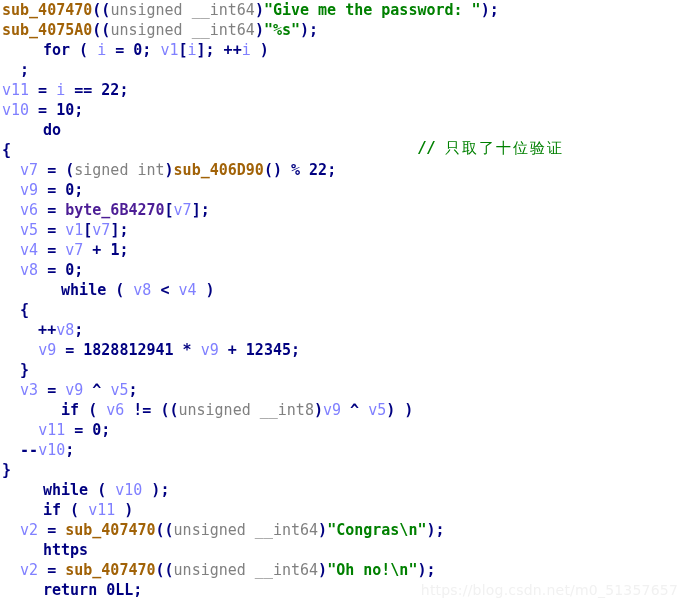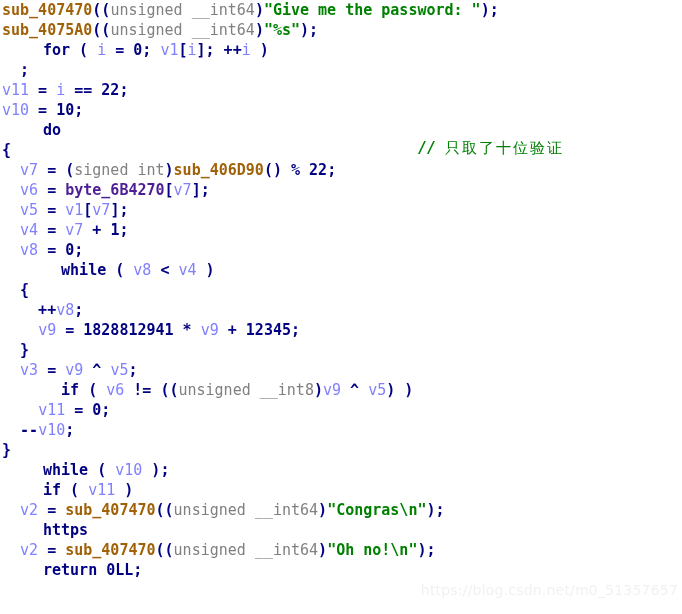--- a/index.html
+++ b/index.html
@@ -83,20 +83,21 @@
   <div id="code-body">
       <div class="code-line"><span class="tok t-func">sub_407470</span><span class="tok t-punct">((</span><span class="tok t-type">unsigned __int64</span><span class="tok t-punct">)</span><span class="tok t-string">"Give me the password: "</span><span class="tok t-punct">);</span></div>
       <div class="code-line"><span class="tok t-func">sub_4075A0</span><span class="tok t-punct">((</span><span class="tok t-type">unsigned __int64</span><span class="tok t-punct">)</span><span class="tok t-string">"%s"</span><span class="tok t-punct">);</span></div>
       <div class="code-line"><span class="tok t-keyword">for</span><span class="tok t-punct"> ( </span><span class="tok t-var">i</span><span class="tok t-punct"> = </span><span class="tok t-number">0</span><span class="tok t-punct">; </span><span class="tok t-var">v1</span><span class="tok t-punct">[</span><span class="tok t-var">i</span><span class="tok t-punct">]; ++</span><span class="tok t-var">i</span><span class="tok t-punct"> )</span></div>
       <div class="code-line"><span class="tok t-punct">  ;</span></div>
       <div class="code-line"><span class="tok t-var">v11</span><span class="tok t-punct"> = </span><span class="tok t-var">i</span><span class="tok t-punct"> == </span><span class="tok t-number">22</span><span class="tok t-punct">;</span></div>
       <div class="code-line"><span class="tok t-var">v10</span><span class="tok t-punct"> = </span><span class="tok t-number">10</span><span class="tok t-punct">;</span></div>
       <div class="code-line"><span class="tok t-keyword">do</span><span class="tok t-comment inline-comment"><span>// </span><span class="comment-cjk">只取了十位验证</span></span></div>
       <div class="code-line"><span class="tok t-punct">{</span></div>
       <div class="code-line"><span class="tok t-punct">  </span><span class="tok t-var">v7</span><span class="tok t-punct"> = (</span><span class="tok t-type">signed int</span><span class="tok t-punct">)</span><span class="tok t-func">sub_406D90</span><span class="tok t-punct">() % </span><span class="tok t-number">22</span><span class="tok t-punct">;</span></div>
+      <div class="code-line"><span class="tok t-punct">  </span><span class="tok t-var">v9</span><span class="tok t-punct"> = </span><span class="tok t-number">0</span><span class="tok t-punct">;</span></div>
       <div class="code-line"><span class="tok t-punct">  </span><span class="tok t-var">v6</span><span class="tok t-punct"> = </span><span class="tok t-global">byte_6B4270</span><span class="tok t-punct">[</span><span class="tok t-var">v7</span><span class="tok t-punct">];</span></div>
       <div class="code-line"><span class="tok t-punct">  </span><span class="tok t-var">v5</span><span class="tok t-punct"> = </span><span class="tok t-var">v1</span><span class="tok t-punct">[</span><span class="tok t-var">v7</span><span class="tok t-punct">];</span></div>
       <div class="code-line"><span class="tok t-punct">  </span><span class="tok t-var">v4</span><span class="tok t-punct"> = </span><span class="tok t-var">v7</span><span class="tok t-punct"> + </span><span class="tok t-number">1</span><span class="tok t-punct">;</span></div>
       <div class="code-line"><span class="tok t-punct">  </span><span class="tok t-var">v8</span><span class="tok t-punct"> = </span><span class="tok t-number">0</span><span class="tok t-punct">;</span></div>
       <div class="code-line"><span class="tok t-punct">  </span><span class="tok t-keyword">while</span><span class="tok t-punct"> ( </span><span class="tok t-var">v8</span><span class="tok t-punct"> &lt; </span><span class="tok t-var">v4</span><span class="tok t-punct"> )</span></div>
       <div class="code-line"><span class="tok t-punct">  {</span></div>
       <div class="code-line"><span class="tok t-punct">    ++</span><span class="tok t-var">v8</span><span class="tok t-punct">;</span></div>
       <div class="code-line"><span class="tok t-punct">    </span><span class="tok t-var">v9</span><span class="tok t-punct"> = </span><span class="tok t-number">1828812941</span><span class="tok t-punct"> * </span><span class="tok t-var">v9</span><span class="tok t-punct"> + </span><span class="tok t-number">12345</span><span class="tok t-punct">;</span></div>
       <div class="code-line"><span class="tok t-punct">  }</span></div>
       <div class="code-line"><span class="tok t-punct">  </span><span class="tok t-var">v3</span><span class="tok t-punct"> = </span><span class="tok t-var">v9</span><span class="tok t-punct"> ^ </span><span class="tok t-var">v5</span><span class="tok t-punct">;</span></div>

